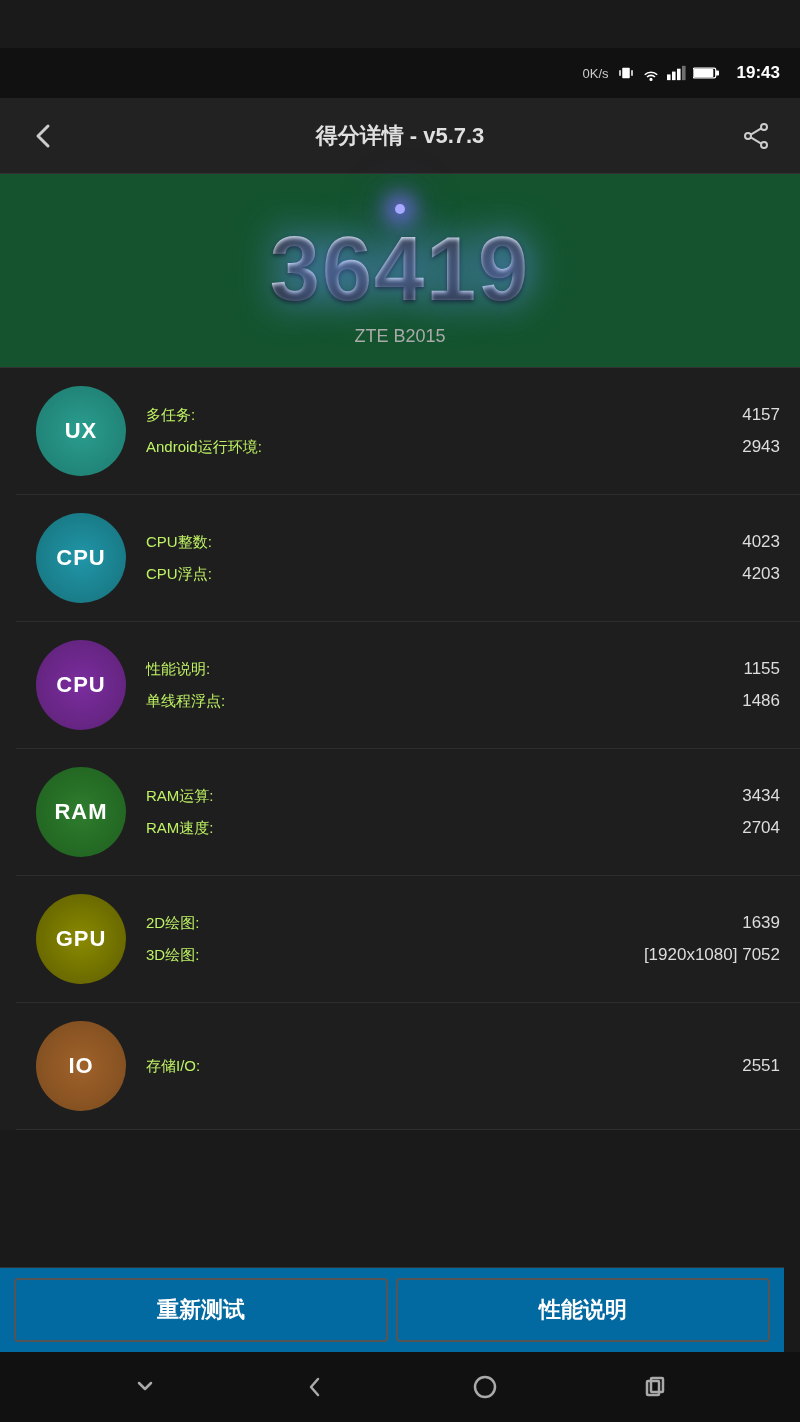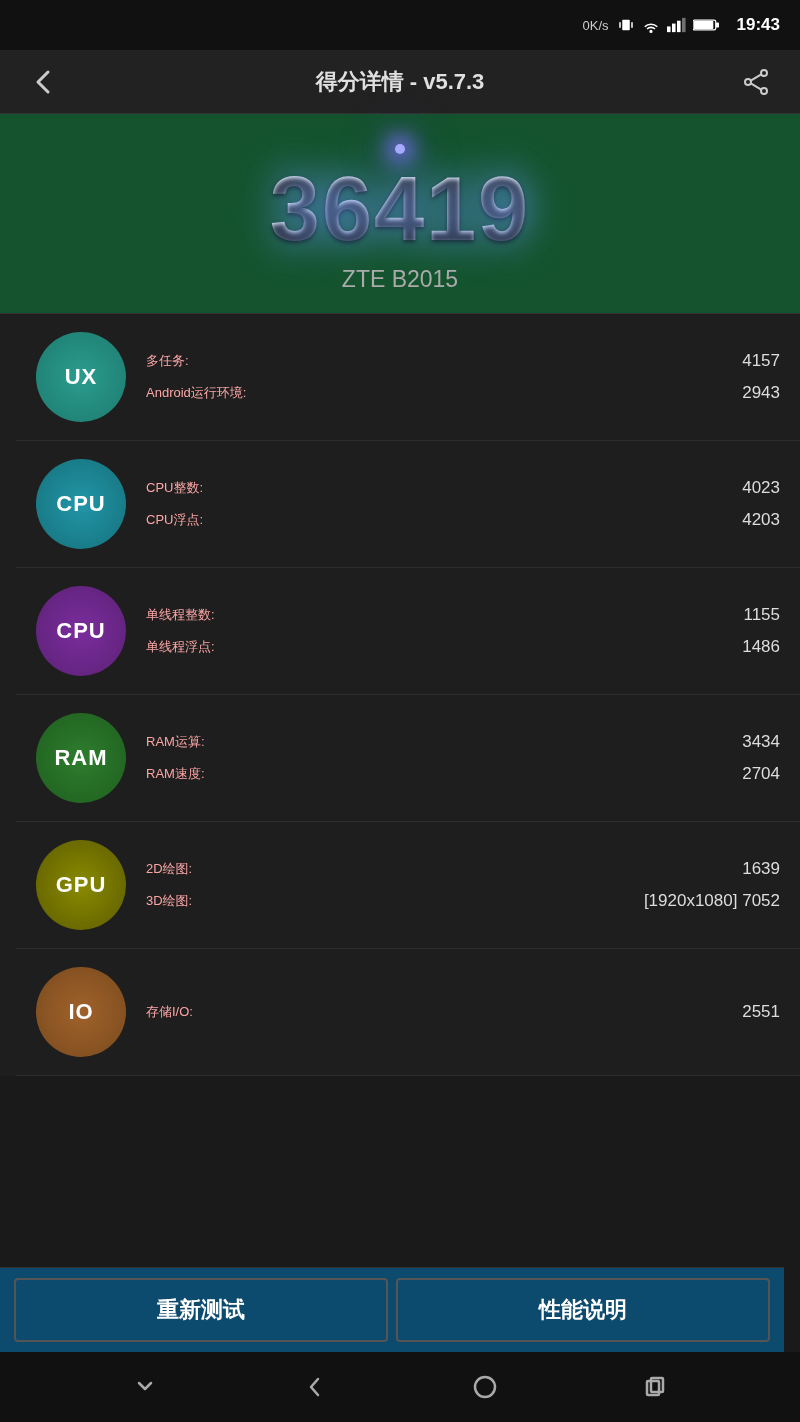--- a/index.html
+++ b/index.html
@@ -17,28 +17,29 @@
     .status-bar {
       height: 50px;
       background: #111;
       display: flex;
       align-items: center;
       justify-content: flex-end;
       padding: 0 20px;
       font-size: 15px;
       color: #fff;
       gap: 8px;
+      margin-top: 48px;
     }
     .status-bar .speed { font-size: 13px; color: #ccc; }
     .status-icons { display: flex; align-items: center; gap: 6px; }
     .time { font-size: 17px; font-weight: bold; margin-left: 10px; }
 
     
     .nav-bar {
-      height: 64px;
+      height: 76px;
       background: #222;
       display: flex;
       align-items: center;
       justify-content: flex-end;
       padding: 4px 24px;
       border-bottom: 1px solid #333;
     }
     .nav-title {
       font-size: 22px;
       font-weight: bold;
@@ -74,21 +75,21 @@
       color: #ffffff;
       text-shadow: 0 0 40px #6699ff, 0 2px 4px rgba(0,0,0,0.8);
       letter-spacing: 2px;
       line-height: 1;
       margin-bottom: 12px;
       background: linear-gradient(180deg, #ffffff 60%, #aaaacc 100%);
       -webkit-background-clip: text;
       -webkit-text-fill-color: transparent;
     }
     .device-name {
-      font-size: 23px;
+      font-size: 18px;
       color: #aaaaaa;
       margin-top: 8px;
     }
 
     
     .metrics-section {
       background: #1e1e1e;
       flex: 1;
       padding-left: 16px;
     }
@@ -125,39 +126,39 @@
       flex: 1;
       padding-left: 20px;
     }
     .metric-item {
       display: flex;
       justify-content: space-between;
       align-items: center;
       padding: 6px 0;
     }
     .metric-label {
-      font-size: 13px;
-      color: #fca5a5;
+      font-size: 15px;
+      color: #bef264;
     }
     .metric-value {
       font-size: 17px;
       color: #dddddd;
       font-weight: 500;
     }
 
     
     .bottom-buttons {
       position: absolute;
       bottom: 70px;
       left: 0;
       right: 16px;
       display: flex;
       gap: 0;
       padding: 10px 14px;
-      background: #0c4a6e;
+      background: #0369a1;
       border-top: 1px solid #333;
     }
     .btn {
       flex: 1;
       height: 64px;
       border: 2px solid #555;
       background: transparent;
       color: #ffffff;
       font-size: 22px;
       font-weight: bold;
@@ -281,21 +282,21 @@
         <div class="metric-item">
           <span class="metric-label">CPU浮点:</span>
           <span class="metric-value">4203</span>
         </div>
       </div>
     </div>
     <div class="metric-row">
       <div class="badge badge-cpu2">CPU</div>
       <div class="metric-details">
         <div class="metric-item">
-          <span class="metric-label">单线程整数:</span>
+          <span class="metric-label">性能说明:</span>
           <span class="metric-value">1155</span>
         </div>
         <div class="metric-item">
           <span class="metric-label">单线程浮点:</span>
           <span class="metric-value">1486</span>
         </div>
       </div>
     </div>
     <div class="metric-row">
       <div class="badge badge-ram">RAM</div>

